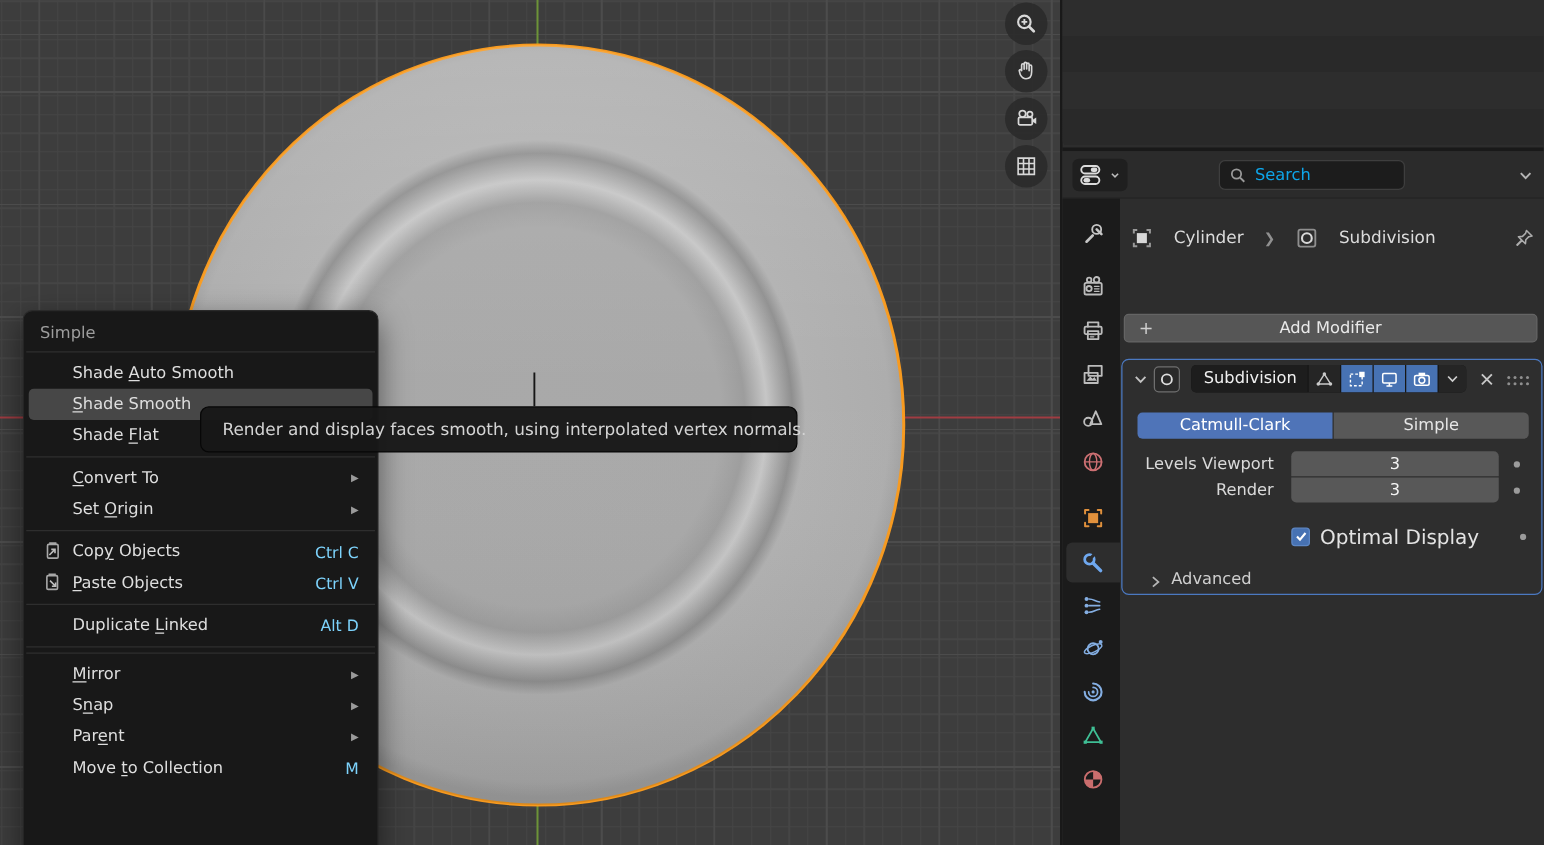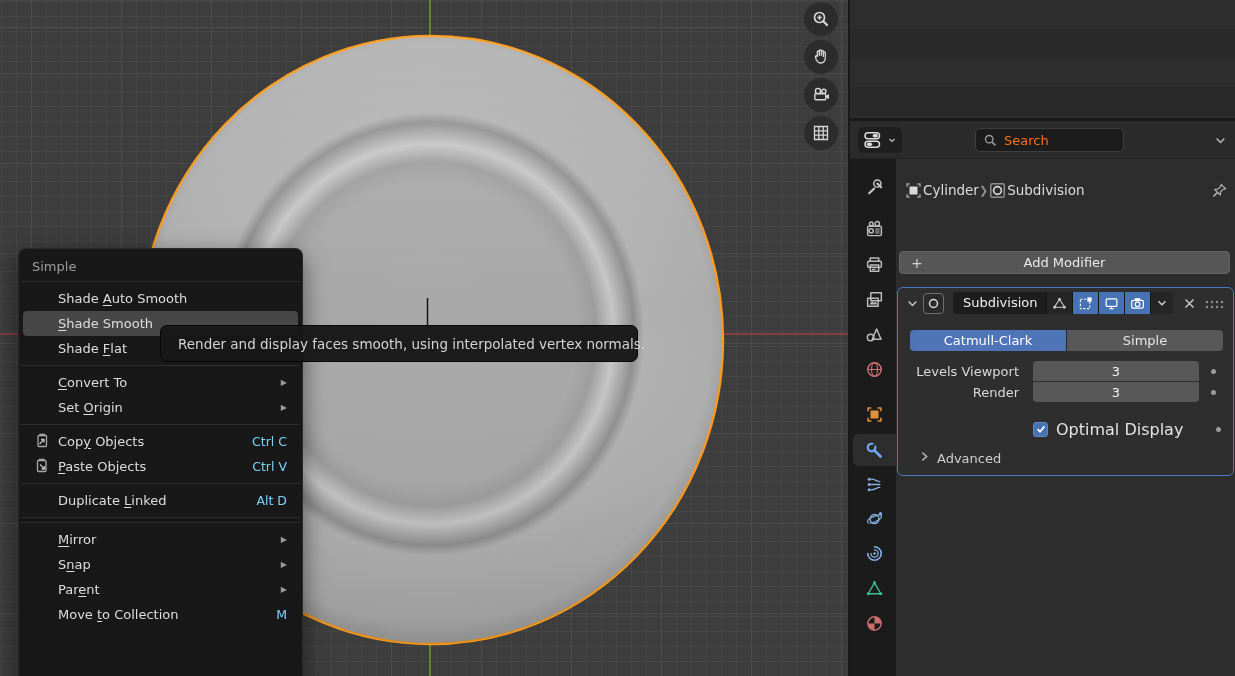--- a/index.html
+++ b/index.html
@@ -57,33 +57,33 @@
 
   .props { position:absolute; left:850px; top:121px; width:385px; height:555px; background:#2d2d2d; }
   .props-header { position:absolute; left:0; top:0; width:385px; height:38px; background:#2b2b2b;
     border-bottom:1px solid #232323; }
   .ed-type-btn { position:absolute; left:8px; top:6px; width:44px; height:26px; background:#1f1f1f;
     border-radius:5px; display:flex; align-items:center; justify-content:center; gap:2px; }
   .ed-type-btn svg.main { width:22px; height:16px; }
   .search-box { position:absolute; left:125px; top:7px; width:149px; height:24px; background:#1c1c1c;
     border:1px solid #3e3e3e; border-radius:5px; display:flex; align-items:center; padding:0 8px; gap:7px; }
   .search-box svg { width:13px; height:13px; flex:none; }
-  .search-ph { color:#f97316; font-size:13px; }
+  .search-ph { color:#0ea5e9; font-size:13px; }
   .hdr-chevron { position:absolute; right:4px; top:7px; width:22px; height:24px; display:flex;
     align-items:center; justify-content:center; }
 
   .tab-strip { position:absolute; left:0; top:38px; width:46px; height:517px; background:#1b1b1b; }
   .tab { position:absolute; left:3px; width:43px; height:32px; display:flex; align-items:center;
     justify-content:center; border-radius:5px 0 0 5px; }
   .tab.active { background:#2d2d2d; }
   .tab svg { width:19px; height:19px; }
 
   .props-main { position:absolute; left:46px; top:38px; width:339px; height:517px; background:#2d2d2d; }
   .breadcrumb { position:absolute; left:8px; top:20px; right:6px; height:22px; display:flex;
-    align-items:center; gap:0; color:#dcdcdc; font-size:13.5px; }
+    align-items:center; gap:16px; color:#dcdcdc; font-size:13.5px; }
   .breadcrumb svg { width:19px; height:19px; }
   .bc-sep { color:#909090; font-size:11px; }
   .bc-pin { margin-left:auto; }
 
   .add-mod-btn { position:absolute; left:3px; top:92px; width:331px; height:23px; background:#565656;
     border:1px solid #646464; border-radius:4px; color:#e9e9e9; font-size:13px;
     display:flex; align-items:center; justify-content:center; }
   .add-mod-plus { position:absolute; left:11px; top:3px; color:#cfcfcf; font-size:14px; }
 
   
@@ -116,21 +116,21 @@
   .prow .plabel { width:121px; text-align:right; color:#d9d9d9; font-size:13px; flex:none; }
   .pfield { margin-left:14px; width:166px; height:20px; background:#585858; color:#f2f2f2;
     font-size:13px; display:flex; align-items:center; justify-content:center; }
   .pfield.top { border-radius:4px 4px 0 0; }
   .pfield.bot { border-radius:0 0 4px 4px; }
   .keydot { margin-left:12px; width:5px; height:5px; border-radius:50%; background:#9b9b9b; flex:none; }
   .checkbox { margin-left:135px; width:15px; height:15px; background:#4772b3; border:1px solid #5d87c5;
     border-radius:3px; display:flex; align-items:center; justify-content:center; flex:none; }
   .cb-label { margin-left:8px; color:#e3e3e3; font-size:16px; }
   .cb-dot { margin-left:auto; margin-right:12px; }
-  .adv-row { position:absolute; left:22px; top:163px; height:20px; display:flex; align-items:flex-start;
+  .adv-row { position:absolute; left:22px; top:163px; height:20px; display:flex; align-items:flex-end;
     gap:8px; color:#cfcfcf; font-size:13px; }
 </style>
 </head>
 <body>
 
 <div class="stage">
 
   <div class="viewport">
     <svg class="scene" width="848" height="676">
       <defs>

